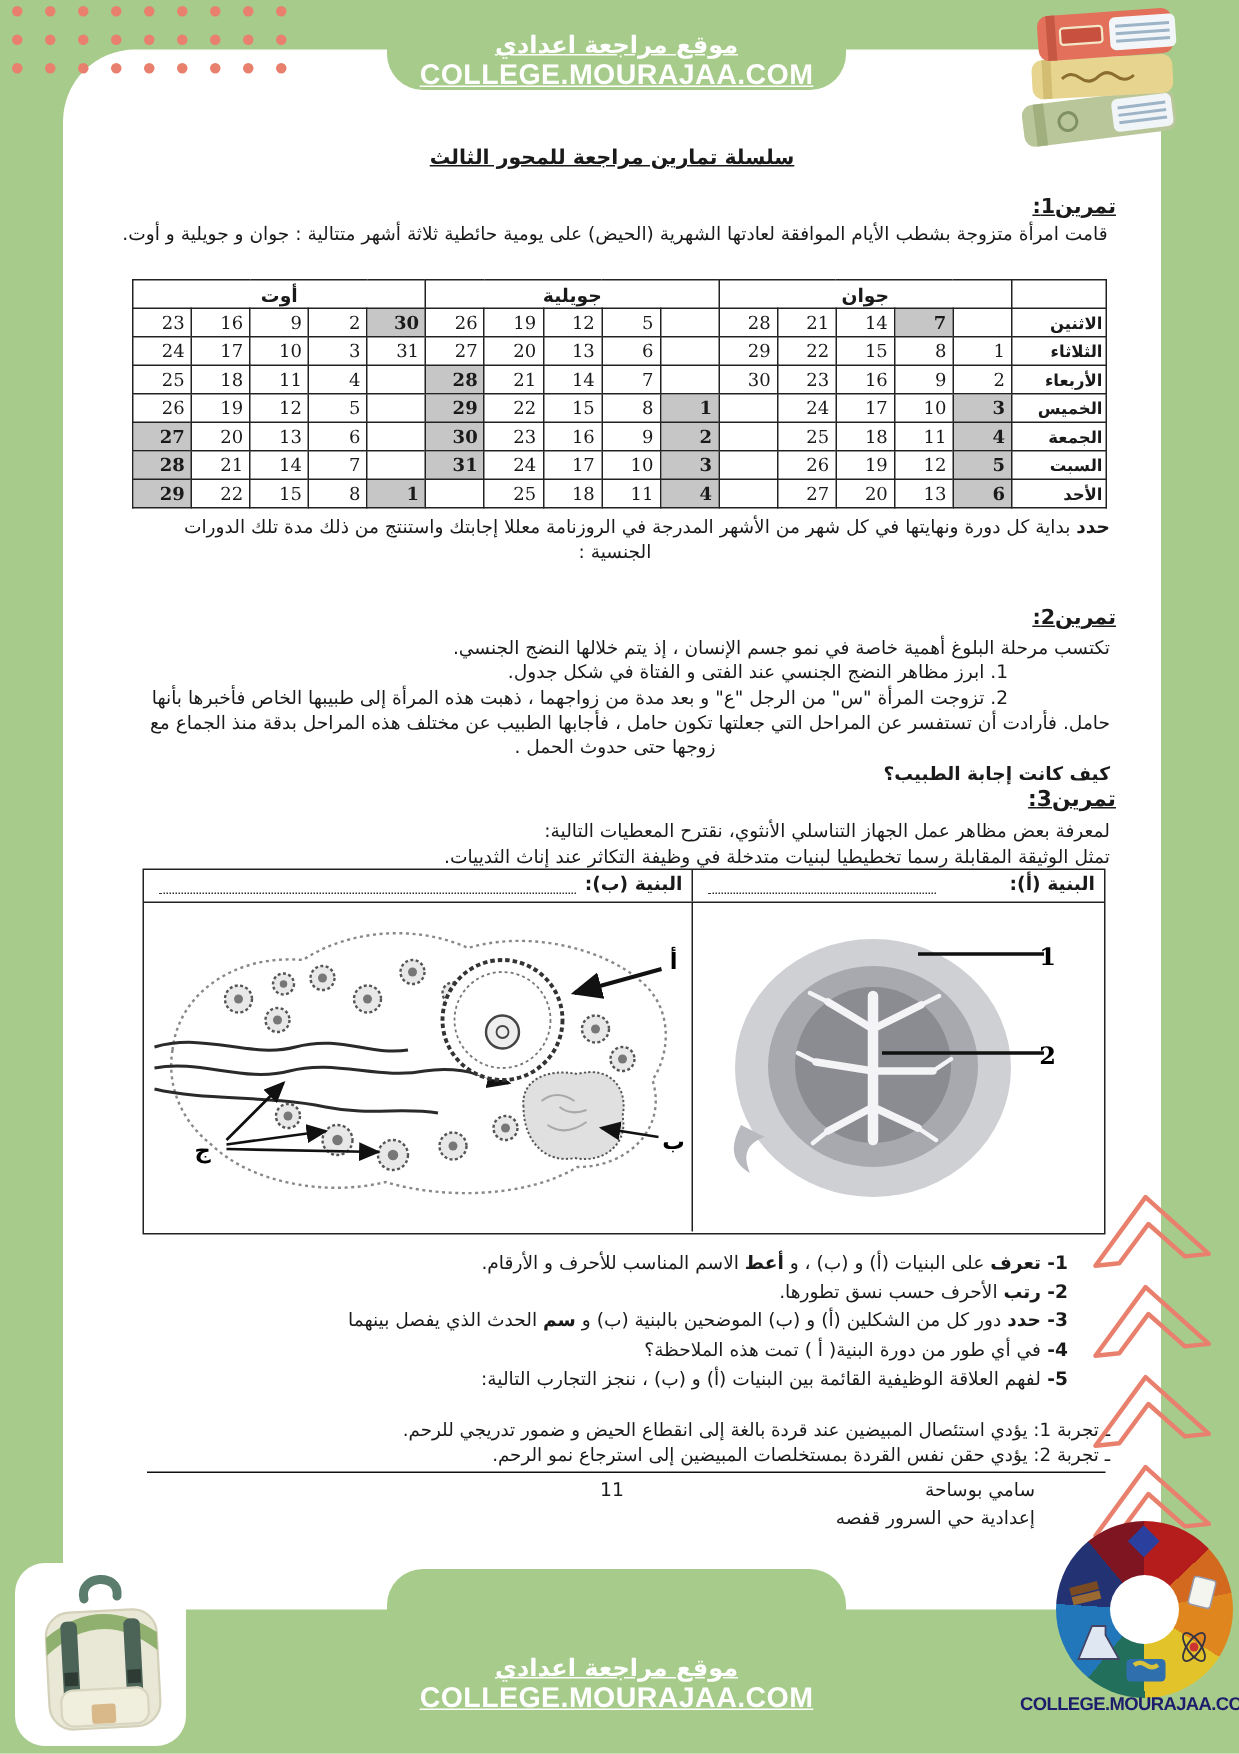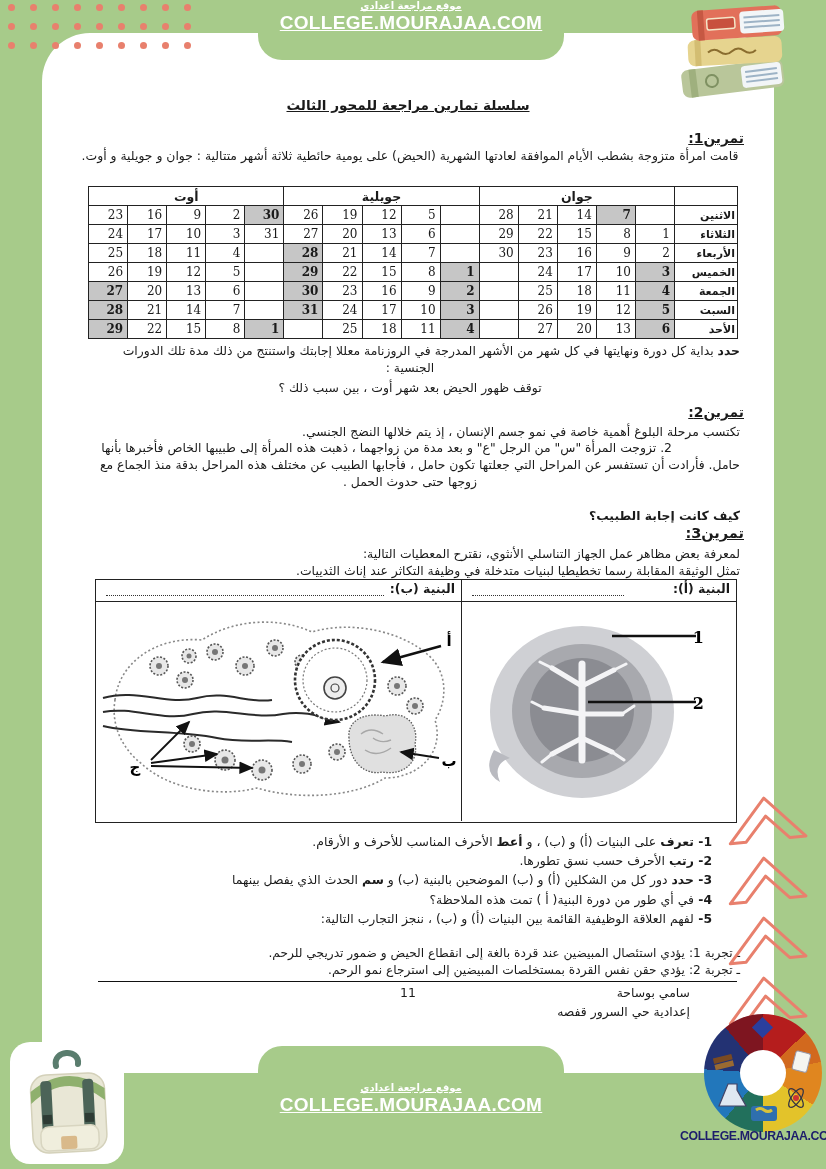--- a/index.html
+++ b/index.html
@@ -11,21 +11,21 @@
   }
   .card{
     position:absolute;left:42px;top:33px;width:732px;height:1044px;
     background:#ffffff;border-radius:48px 48px 0 0;z-index:1;
   }
   
   .top-tab{
     position:absolute;left:258px;top:0;width:306px;height:60px;
     background:#a7cb8a;border-radius:0 0 24px 24px;z-index:3;text-align:center;
   }
-  .banner-line1{display:block;margin-top:0;font-size:10px;font-weight:bold;color:#fff;
+  .banner-line1{display:block;margin-top:20px;font-size:16px;font-weight:bold;color:#fff;
     text-decoration:underline;direction:rtl;}
   .banner-line2{display:block;margin-top:1px;font-size:19px;font-weight:bold;color:#fff;
     text-decoration:underline;font-family:"Liberation Sans",sans-serif;letter-spacing:.3px;}
   .bottom-band{position:absolute;left:0;top:1073px;width:826px;height:96px;background:#a7cb8a;z-index:2;}
   .bottom-tab{position:absolute;left:258px;top:1046px;width:306px;height:60px;background:#a7cb8a;
     border-radius:24px 24px 0 0;z-index:2;}
   .bottom-text{position:absolute;left:258px;top:1082px;width:306px;text-align:center;z-index:3;}
   
   .dots{position:absolute;left:8px;top:4px;z-index:4;display:flex;flex-direction:column;gap:12px;}
   .dotrow{display:flex;gap:15px;}
@@ -297,25 +297,25 @@
           <td class="num sh">1</td>
           <td class="num">8</td>
           <td class="num">15</td>
           <td class="num">22</td>
           <td class="num sh">29</td>
         </tr>
       </tbody>
     </table>
 
   <p class="par center-last" style="top:309px"><b>حدد</b><span> بداية كل دورة ونهايتها في كل شهر من الأشهر المدرجة في الروزنامة معللا إجابتك واستنتج من ذلك مدة تلك الدورات الجنسية :</span></p>
-  <p class="par centered" style="top:346px">توقف ظهور الحيض بعد شهر أوت ، بين سبب ذلك ؟</p>
 
   <div class="h" style="top:371px">تمرين2:</div>
   <p class="par" style="top:390px">تكتسب مرحلة البلوغ أهمية خاصة في نمو جسم الإنسان ، إذ يتم خلالها النضج الجنسي.</p>
   <div class="listwrap">
+      <p class="ex2item">1. ابرز مظاهر النضج الجنسي عند الفتى و الفتاة في شكل جدول.</p>
       <p class="ex2item long">2. تزوجت المرأة "س" من الرجل "ع" و بعد مدة من زواجهما ، ذهبت هذه المرأة إلى طبيبها الخاص فأخبرها بأنها حامل. فأرادت أن تستفسر عن المراحل التي جعلتها تكون حامل ، فأجابها الطبيب عن مختلف هذه المراحل بدقة منذ الجماع مع زوجها حتى حدوث الحمل .</p>
     </div>
   <p class="par boldp" style="top:474px">كيف كانت إجابة الطبيب؟</p>
 
   <div class="h" style="top:492px;font-size:14.5px">تمرين3:</div>
   <p class="par" style="top:512px">لمعرفة بعض مظاهر عمل الجهاز التناسلي الأنثوي، نقترح المعطيات التالية:</p>
   <p class="par" style="top:529px">تمثل الوثيقة المقابلة رسما تخطيطيا لبنيات متدخلة في وظيفة التكاثر عند إناث الثدييات.</p>
 
   <div class="figure">
     <div class="fig-head">
@@ -404,21 +404,21 @@
           <path d="M54,164 L155,166" stroke="#111" stroke-width="1.8" marker-end="url(#ah)"></path>
           <text x="352" y="44" font-size="15" font-weight="bold" text-anchor="middle">أ</text>
           <text x="352" y="164" font-size="15" font-weight="bold" text-anchor="middle">ب</text>
           <text x="38" y="170" font-size="15" font-weight="bold" text-anchor="middle">ج</text>
         </svg>
       </div>
     </div>
   </div>
 
   <div class="qwrap">
-      <div class="qline"><b class="qnum">1- </b><b>تعرف</b><span> على البنيات (أ) و (ب) ، و </span><b>أعط</b><span> الأحرف المناسب للأحرف و الأرقام.</span></div>
+      <div class="qline"><b class="qnum">1- </b><b>تعرف</b><span> على البنيات (أ) و (ب) ، و </span><b>أعط</b><span> الاسم المناسب للأحرف و الأرقام.</span></div>
       <div class="qline"><b class="qnum">2- </b><b>رتب</b><span> الأحرف حسب نسق تطورها.</span></div>
       <div class="qline"><b class="qnum">3- </b><b>حدد</b><span> دور كل من الشكلين (أ) و (ب) الموضحين بالبنية (ب) و </span><b>سم</b><span> الحدث الذي يفصل بينهما</span></div>
       <div class="qline"><b class="qnum">4- </b><span>في أي طور من دورة البنية( أ ) تمت هذه الملاحظة؟</span></div>
       <div class="qline"><b class="qnum">5- </b><span>لفهم العلاقة الوظيفية القائمة بين البنيات (أ) و (ب) ، ننجز التجارب التالية:</span></div>
     </div>
   <div class="exps">
       <p>ـ تجربة 1: يؤدي استئصال المبيضين عند قردة بالغة إلى انقطاع الحيض و ضمور تدريجي للرحم.</p>
       <p>ـ تجربة 2: يؤدي حقن نفس القردة بمستخلصات المبيضين إلى استرجاع نمو الرحم.</p>
     </div>
 

